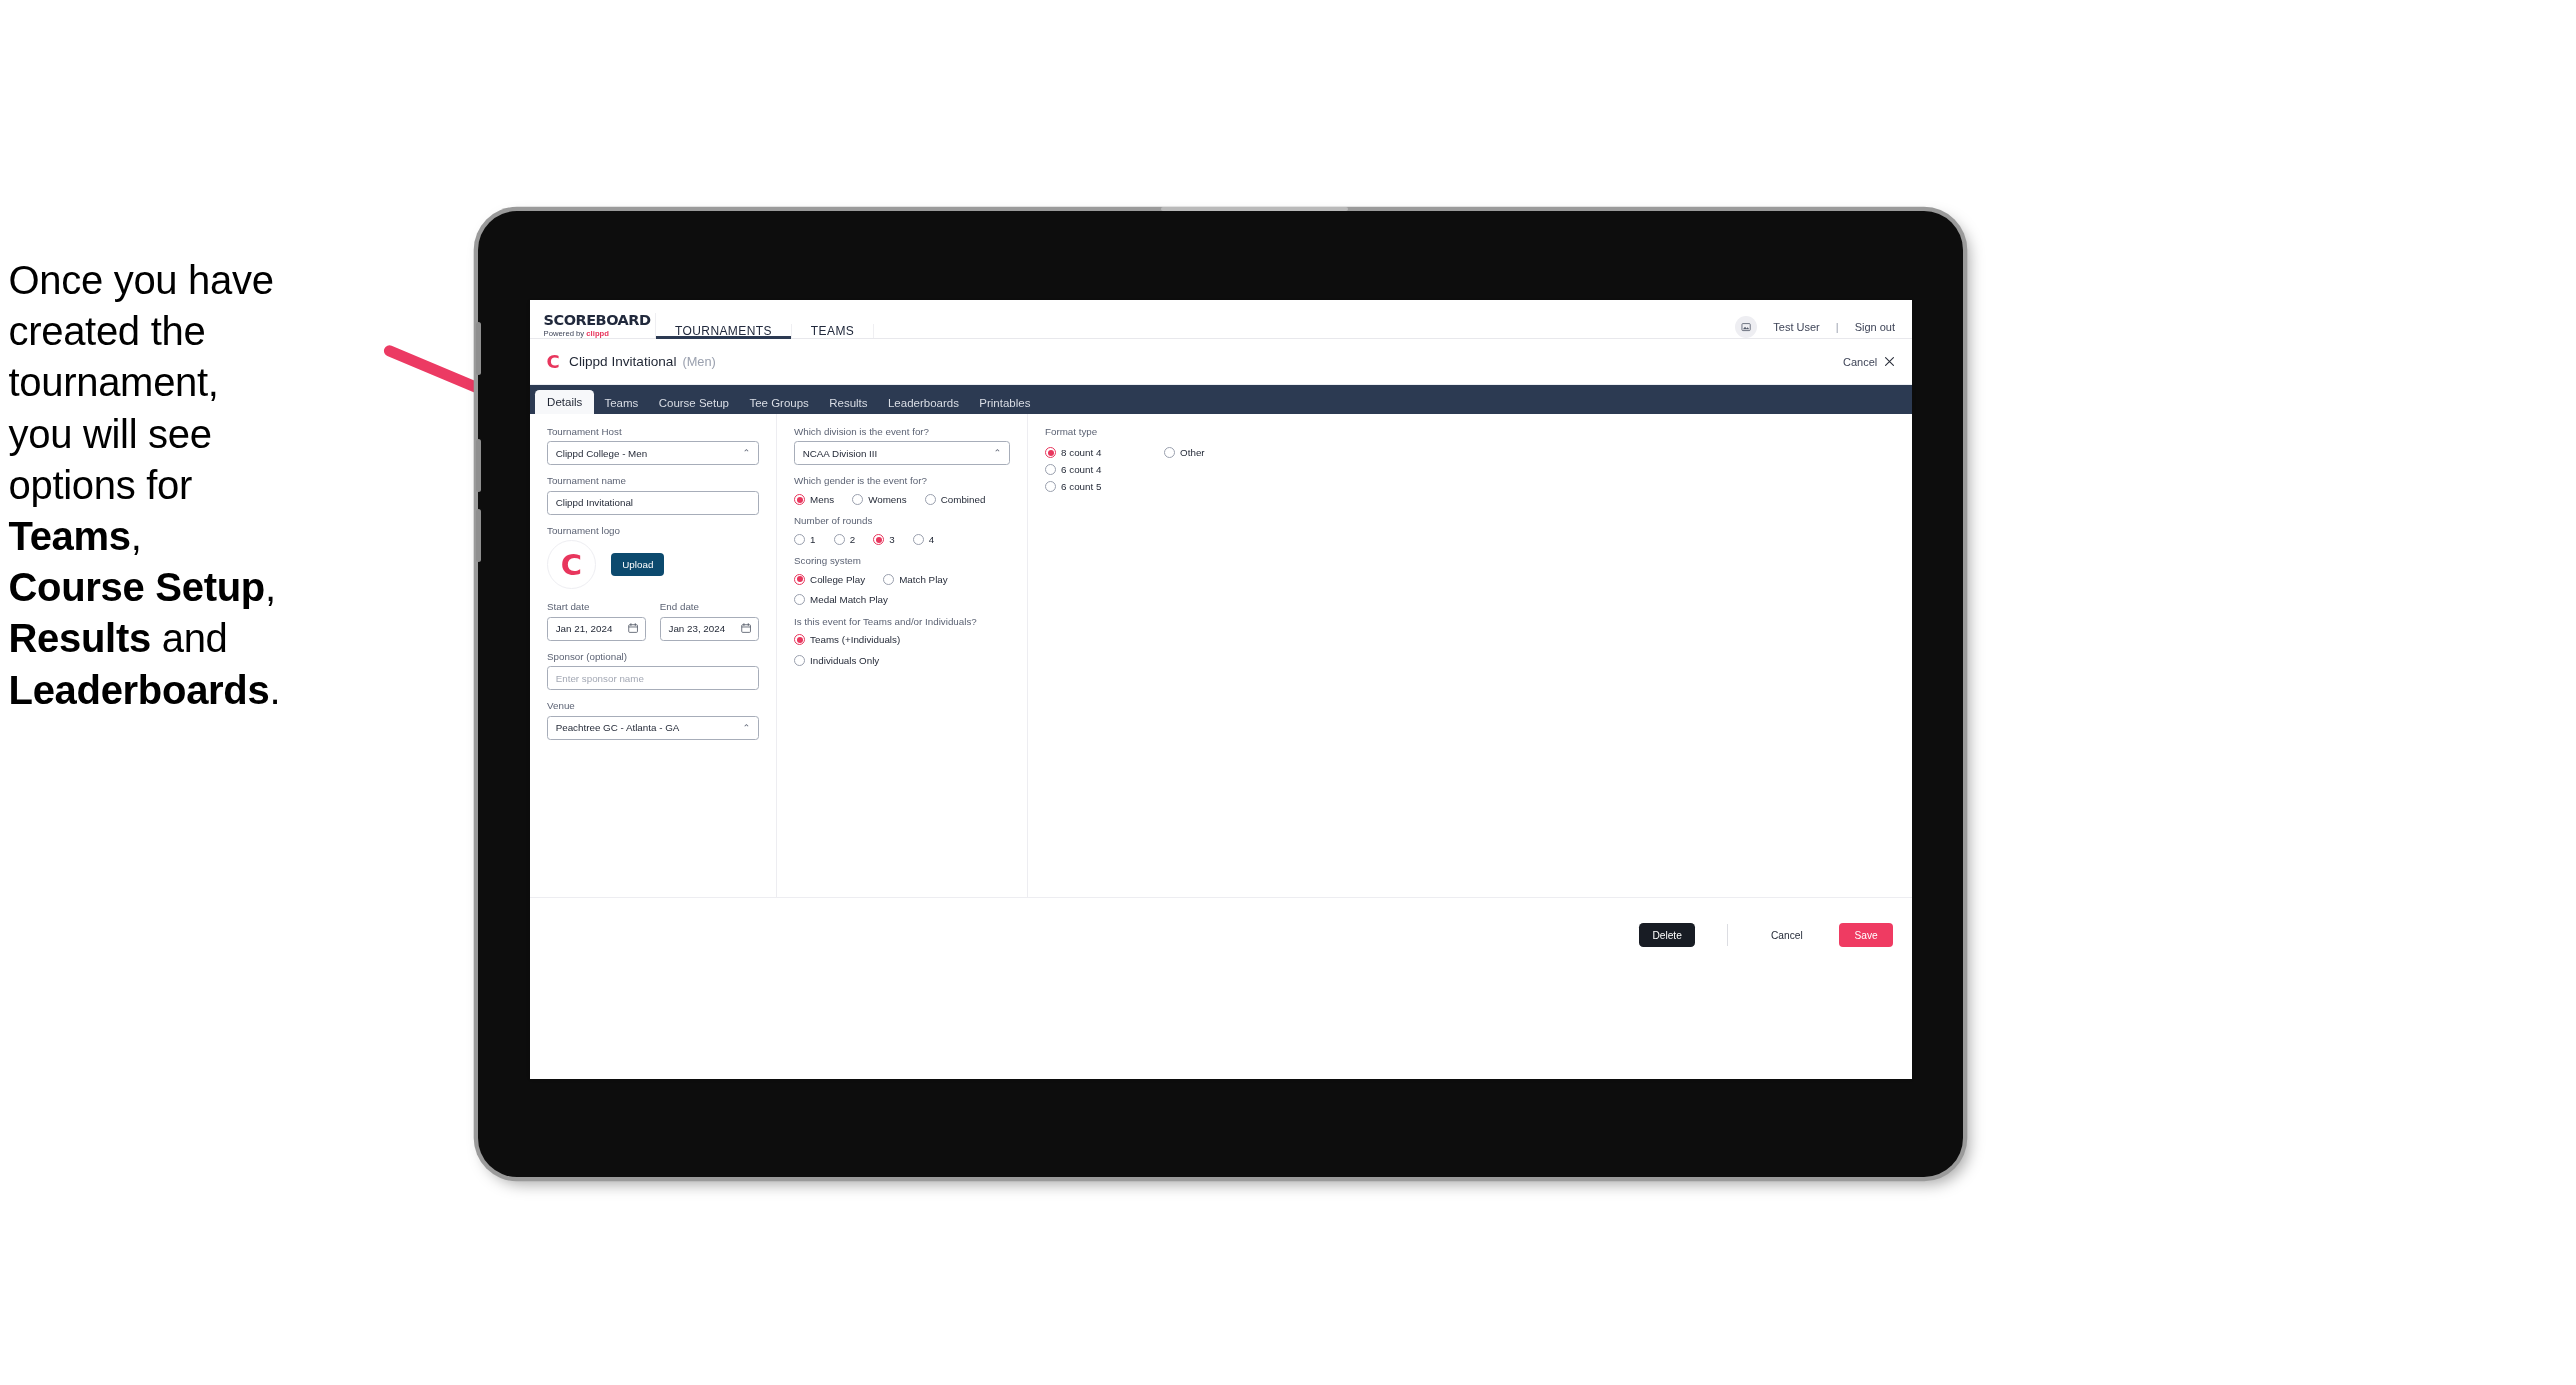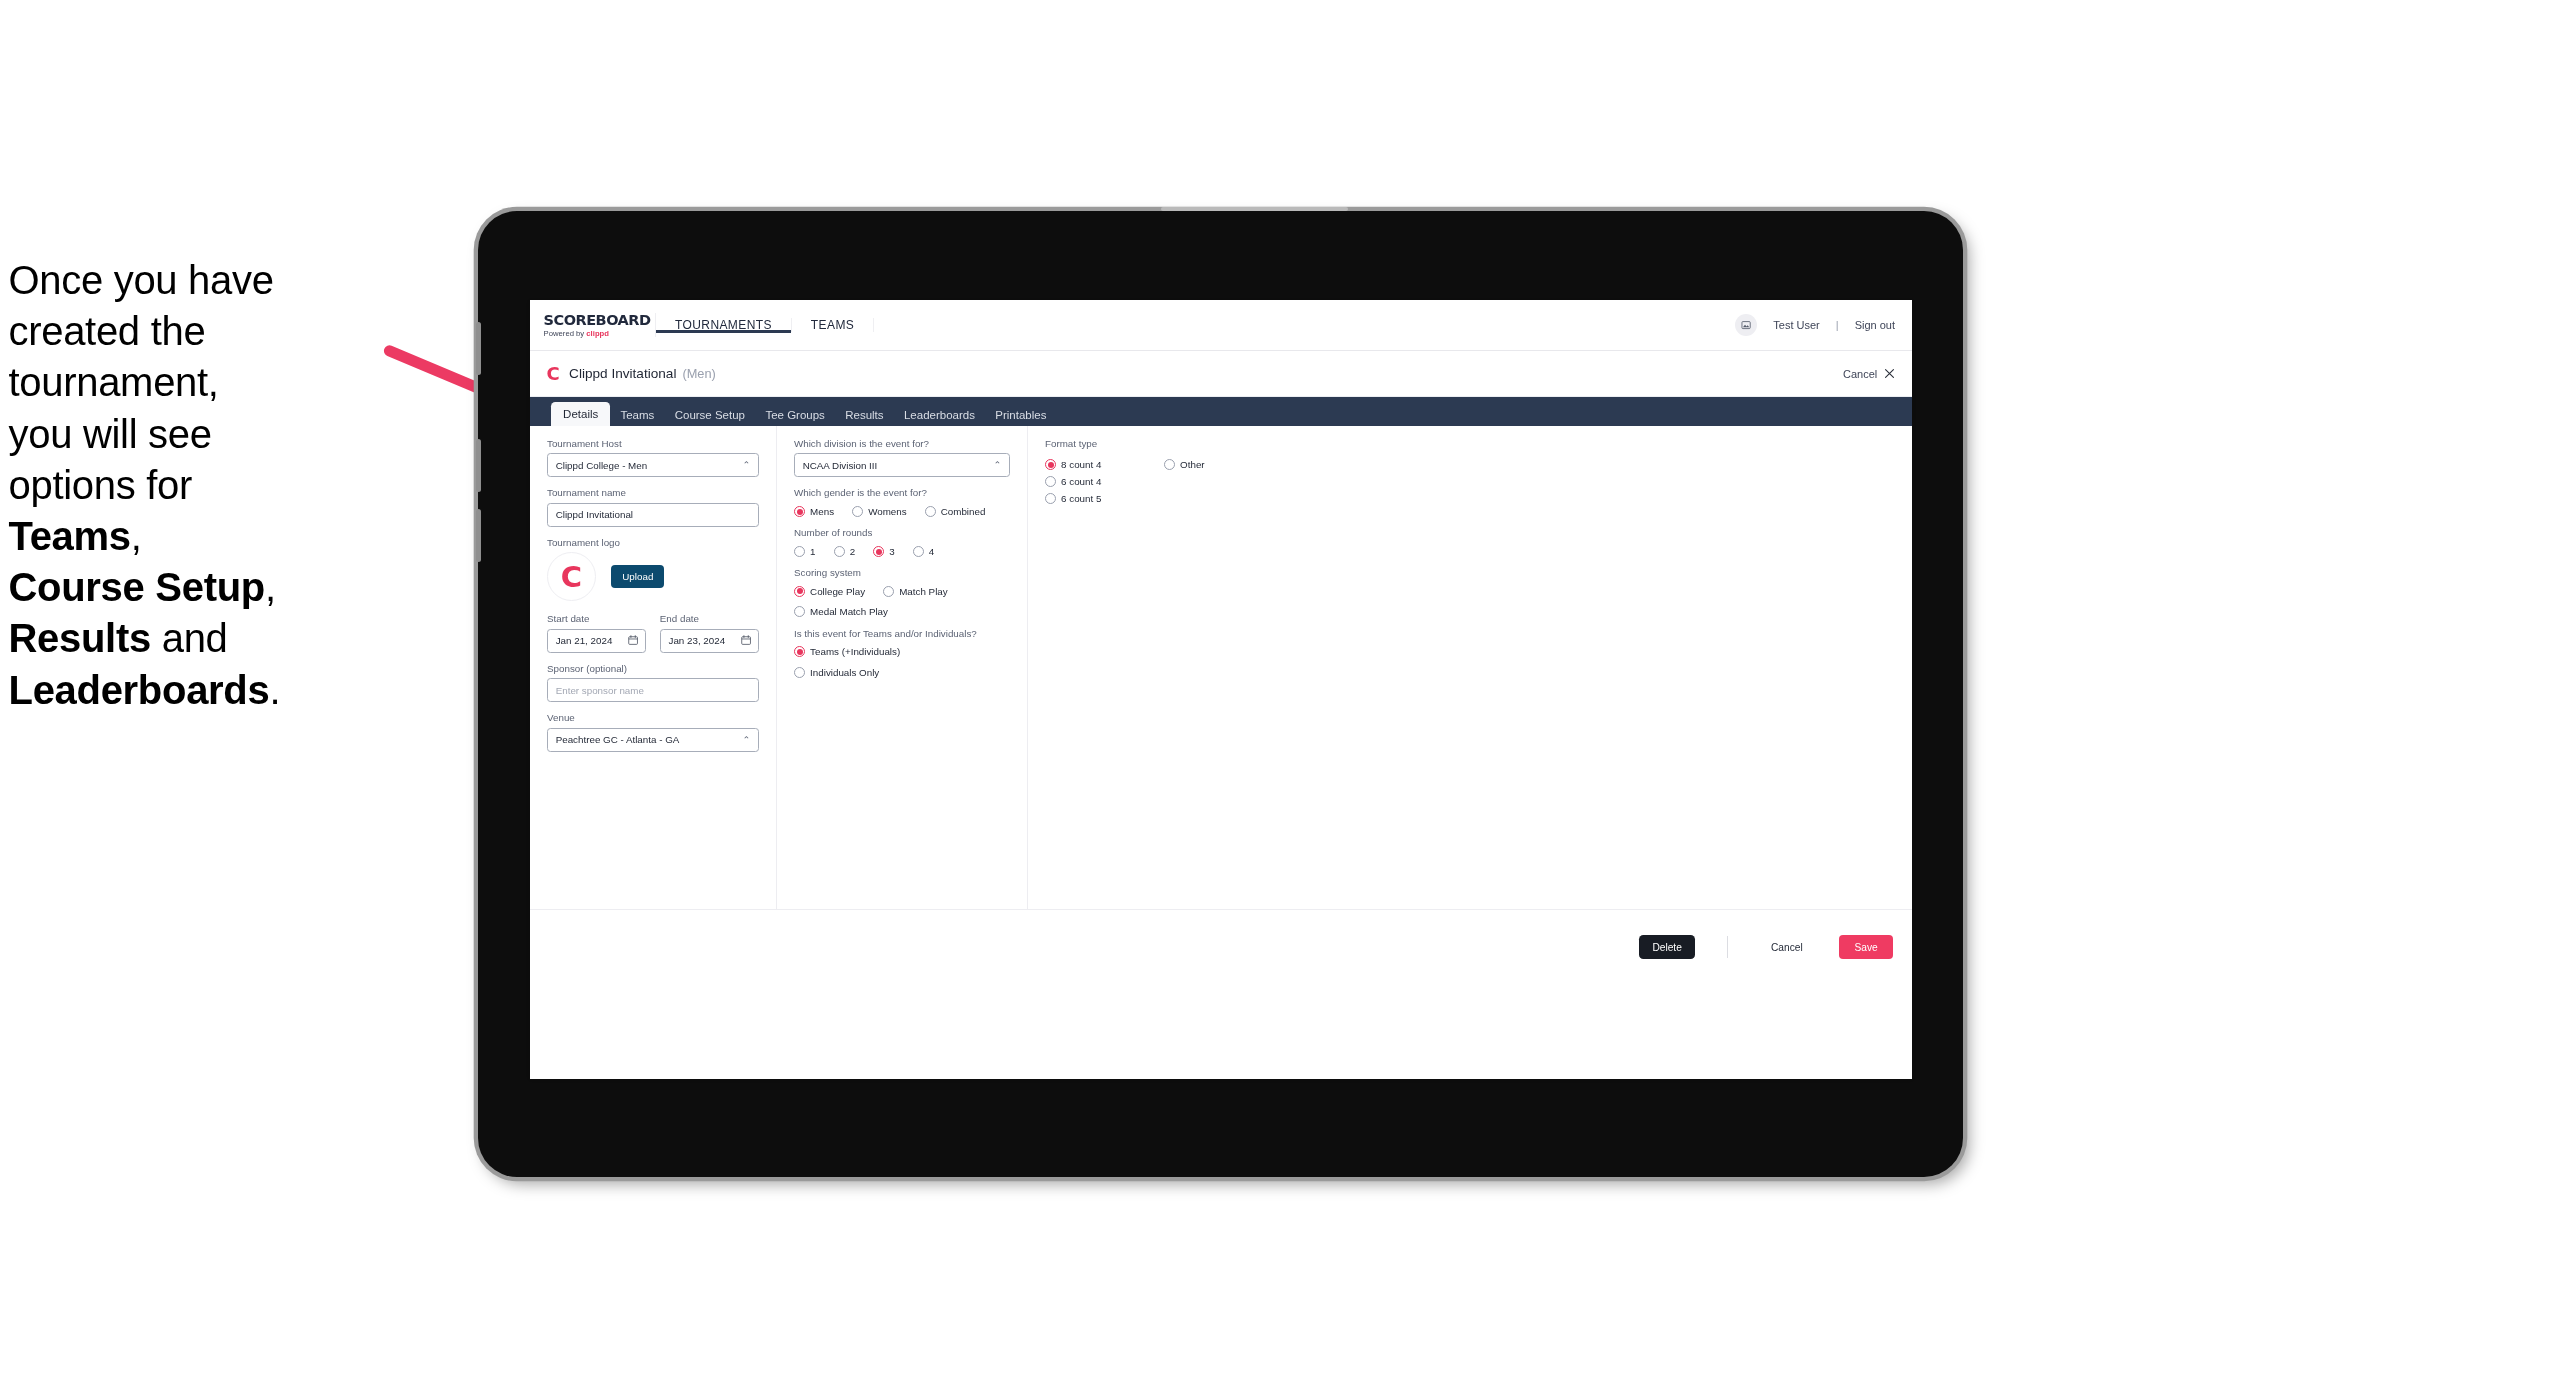--- a/index.html
+++ b/index.html
@@ -53,22 +53,22 @@
   #app {
     position: absolute;
     left: 530px; top: 300px;
     width: 1382px; height: 779px;
     background: #ffffff;
     box-shadow: 0 0.9px 3.4px rgba(0,0,0,.18);
   }
 
   
   .topnav {
-    display: flex; align-items: center;
-    height: 51px;
+    display: flex; align-items: flex-end;
+    height: 39px;
     background: #ffffff;
     border-bottom: 0.9px solid #e8e8ec;
     position: relative;
   }
   .brand {
     width: 126px;
     display: flex; flex-direction: column; justify-content: center;
     padding-left: 13.6px;
     border-right: 0.9px solid #efeff2;
   }
@@ -145,21 +145,20 @@
     margin-bottom: 0;
     cursor: pointer;
     white-space: nowrap;
   }
   .stab.active {
     background: #f7f8fa;
     color: #1f2533;
     border-radius: 4.3px 4.3px 0 0;
     font-weight: normal;
     padding: 6px 12px;
-    margin-left: 16px;
   }
 
   
   .formarea {
     display: flex;
     height: 483px;
     background: #fff;
   }
   .col {
     padding: 12px 17px 0 17px;

